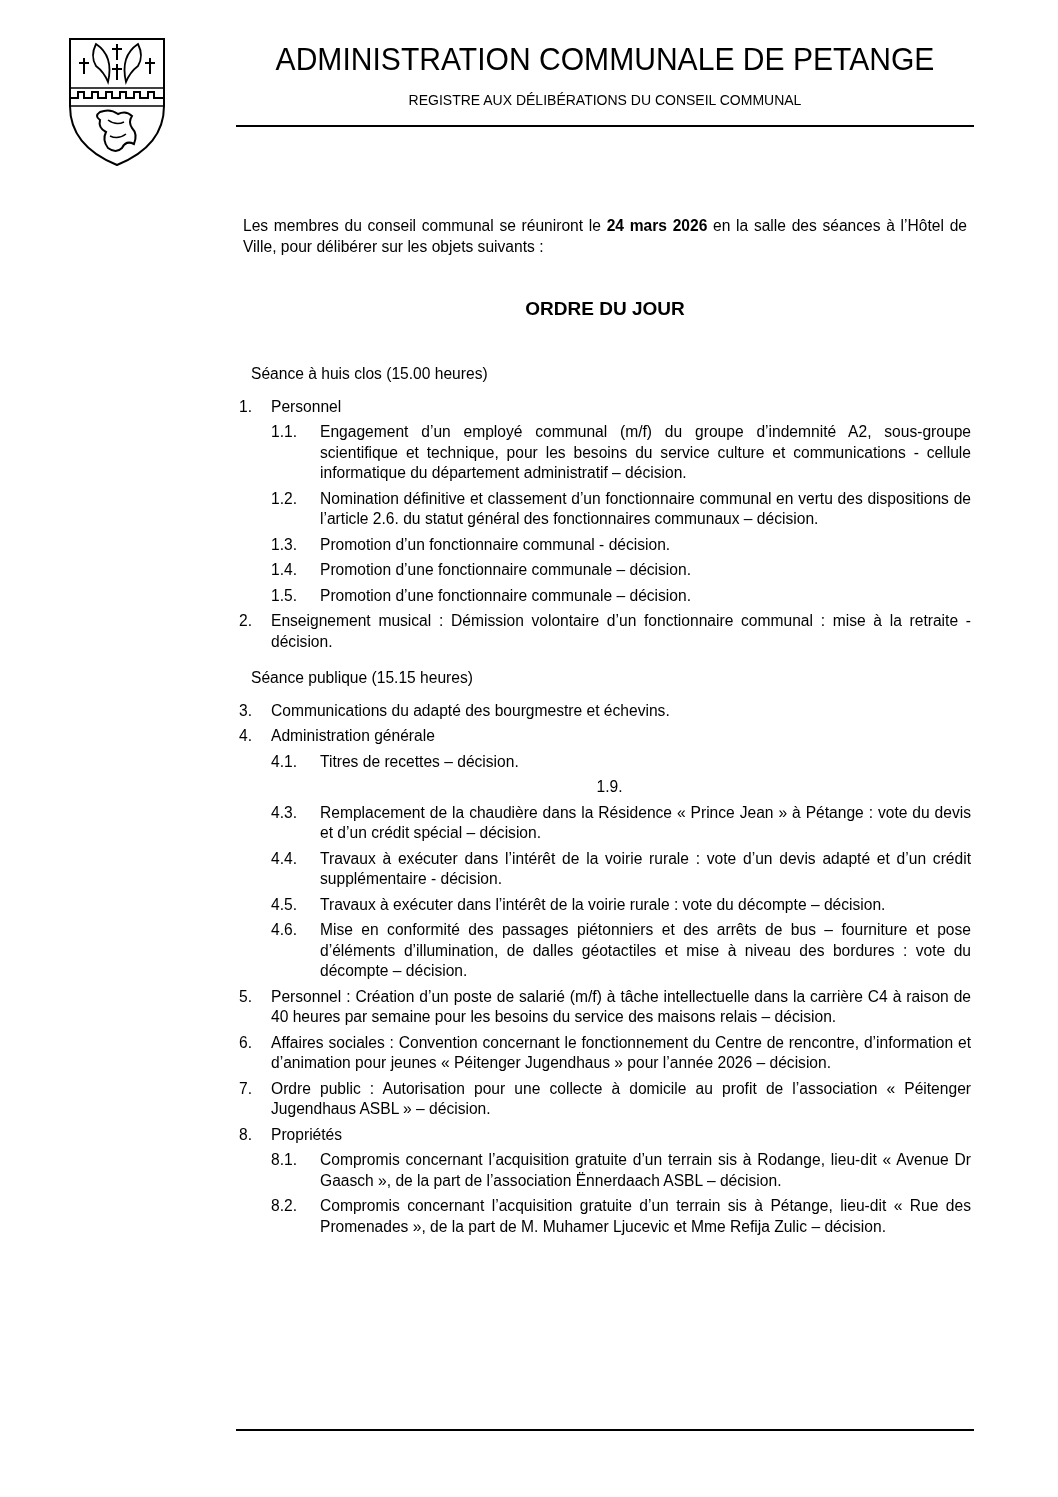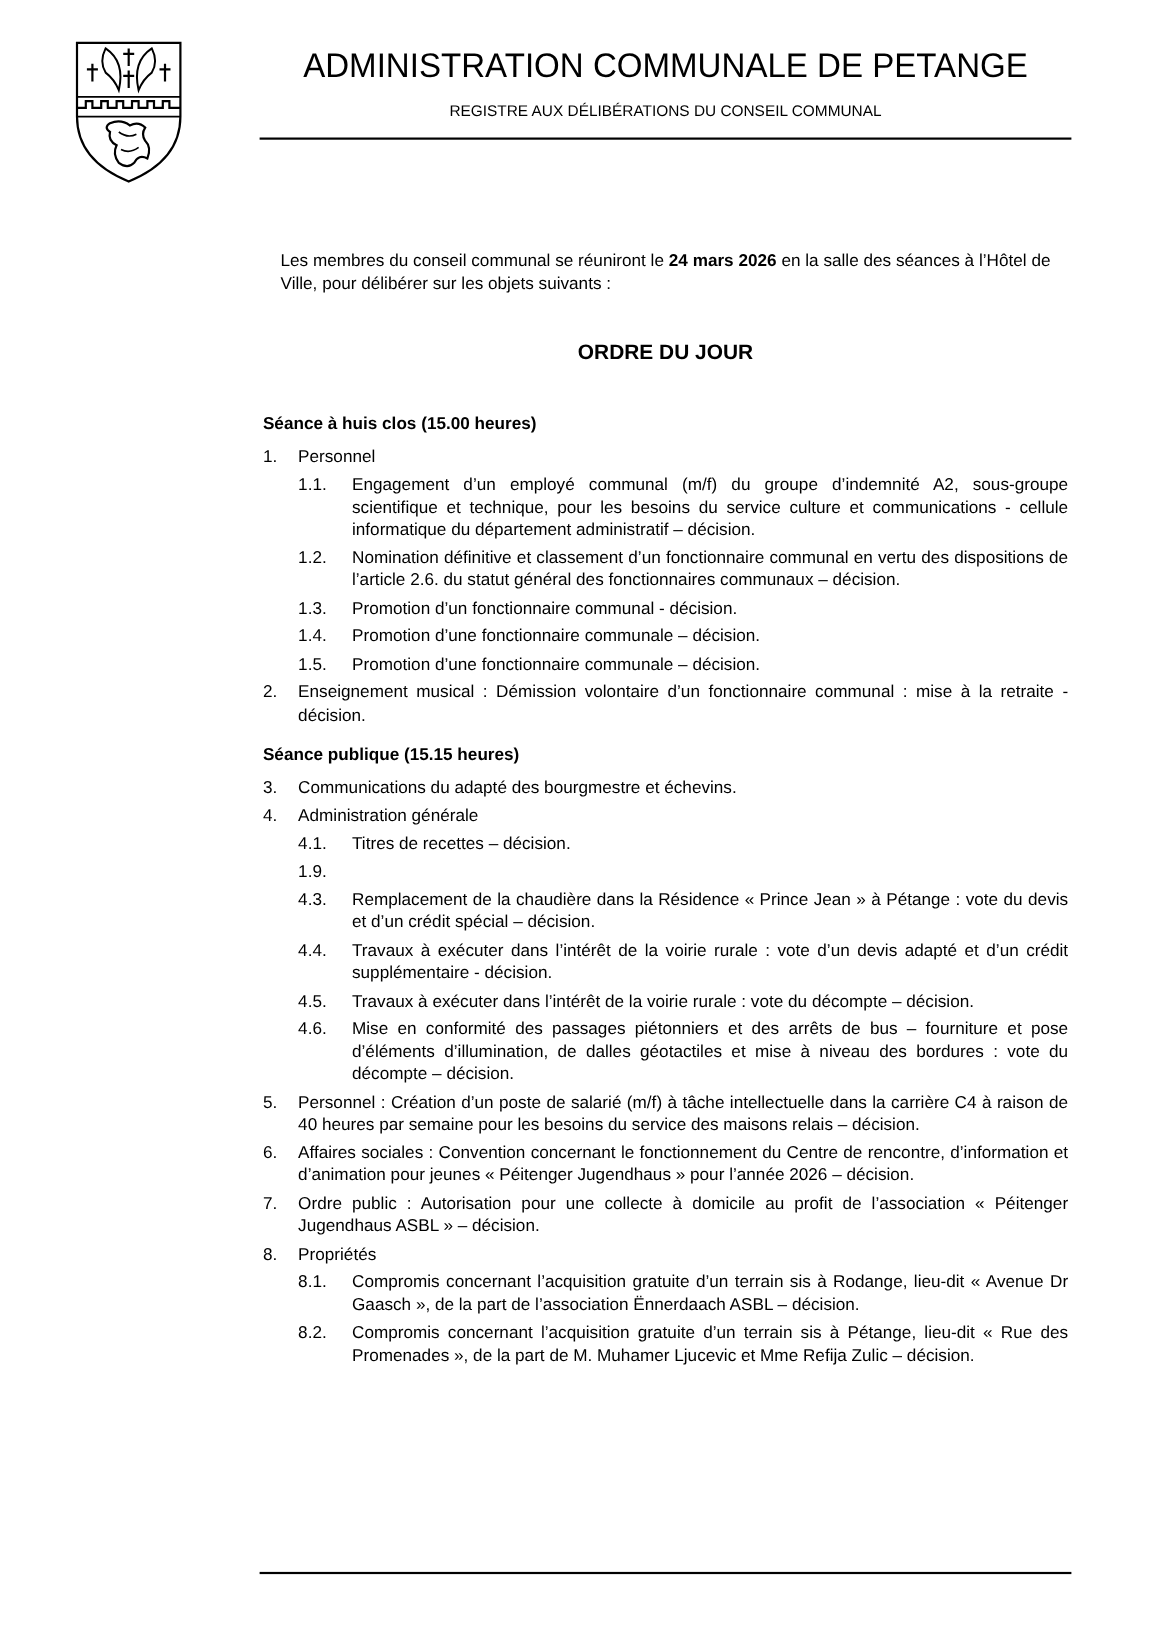--- a/index.html
+++ b/index.html
@@ -17,33 +17,33 @@
     font-size: 14px; line-height: 20px;
   }
   .rule { position: absolute; left: 236px; width: 738px; height: 0; border-top: 2px solid #000; }
   .rule.top { top: 125px; }
   .rule.bottom { top: 1429px; }
 
   .content {
     position: absolute; left: 239px; top: 212px; width: 732px;
     font-size: 15.6px; line-height: 20.5px;
   }
-  .intro { text-align: justify; margin: 16px; }
+  .intro { text-align: justify; margin: 4px; }
   .intro b { font-weight: bold; }
   .agenda-title {
     text-align: center; font-weight: bold; font-size: 19px;
     margin: 40px 0 0 0; line-height: 24px;
   }
-  .section-title { font-weight: bold; margin: 0; }
+  .section-title { font-weight: normal; margin: 12px; }
   .sec1 { margin-top: 43px; }
   .sec2 { margin-top: 16px; }
   .item { display: flex; margin-top: 5px; }
   .item .num { width: 32px; flex: 0 0 32px; }
   .item .txt { flex: 1; text-align: justify; }
-  .sub { display: flex; margin-top: 5px; padding-left: 32px; }
+  .sub { display: flex; margin-top: 5px; padding-left: 32px; justify-content: center; }
   .sub .num { width: 49px; flex: 0 0 49px; }
   .sub .txt { flex: 1; text-align: justify; }
   .after-title { margin-top: 9px; }
 </style>
 </head>
 <body>
 
 <svg class="crest" viewBox="0 0 102 132">
   <path d="M4 3 H98 V70 Q98 110 51 129 Q4 110 4 70 Z" fill="#fff" stroke="#000" stroke-width="2"></path>
 

